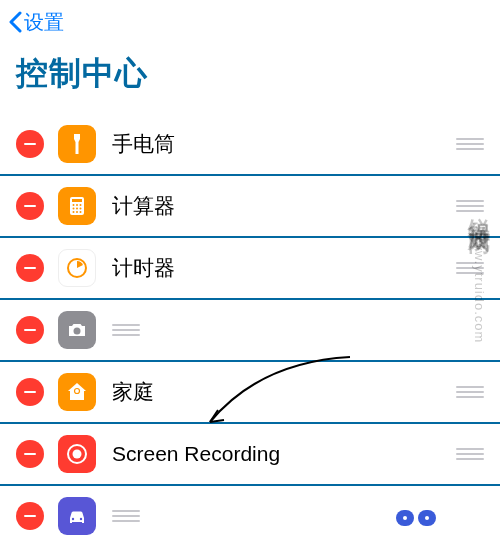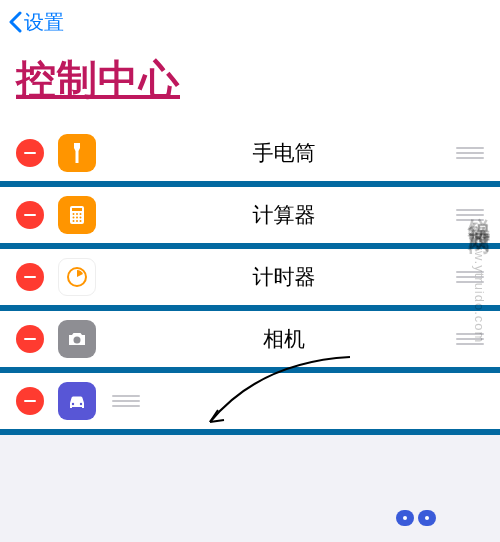--- a/index.html
+++ b/index.html
@@ -24,36 +24,34 @@
       color: #007aff;
       font-size: 20px;
       cursor: pointer;
     }
     .back-chevron { margin-right: 2px; }
     .title-area {
       background: #fff;
       padding: 8px 16px 18px 16px;
     }
     .large-title {
-      font-size: 40px;
+      font-size: 32px;
       font-weight: 700;
-      color: #be185d;
+      color: #0369a1;
       letter-spacing: 1px;
-      text-decoration: underline;
     }
     .list { background: #fff; }
     .row {
       height: 62px;
       display: flex;
       align-items: center;
       padding: 0 16px;
-      border-bottom: 6px solid #0369a1;
+      border-bottom: 2px solid #0369a1;
       position: relative;
       background: #fff;
-      text-align: center;
     }
     .remove-btn {
       width: 28px; height: 28px;
       border-radius: 50%;
       background: #ff3b30;
       display: flex;
       align-items: center;
       justify-content: center;
       margin-right: 14px;
       flex-shrink: 0;
@@ -201,29 +199,62 @@
   <div class="row">
     <div class="remove-btn">
         <span></span>
       </div>
     <div class="app-icon ic-gray">
       <svg class="inner" viewBox="0 0 24 24">
           <path d="M4 8h3l1.5-2h7L17 8h3v10H4V8z" fill="#fff"></path>
           <circle cx="12" cy="13" r="3.5" fill="#8e8e93"></circle>
         </svg>
     </div>
-    <span class="row-label">相机</span>
-    <div class="drag-handle">
-        <span></span>
-        <span></span>
-        <span></span>
-      </div>
-  </div>
-
-
+    <div class="drag-handle">
+        <span></span>
+        <span></span>
+        <span></span>
+      </div>
+  </div>
+
+  <div class="row">
+    <div class="remove-btn">
+        <span></span>
+      </div>
+    <div class="app-icon ic-orange">
+      <svg class="inner" viewBox="0 0 24 24">
+          <path d="M12 3l9 8h-2v9H5v-9H3l9-8z" fill="#fff"></path>
+          <circle cx="12" cy="11" r="2.5" fill="none" stroke="#ff9500" stroke-width="1.2"></circle>
+        </svg>
+    </div>
+    <span class="row-label">家庭</span>
+    <div class="drag-handle">
+        <span></span>
+        <span></span>
+        <span></span>
+      </div>
+  </div>
+
+  <div class="row">
+    <div class="remove-btn">
+        <span></span>
+      </div>
+    <div class="app-icon ic-red">
+      <svg class="inner" viewBox="0 0 24 24">
+          <circle cx="12" cy="12" r="9" fill="none" stroke="#fff" stroke-width="2"></circle>
+          <circle cx="12" cy="12" r="4.5" fill="#fff"></circle>
+        </svg>
+    </div>
+    <span class="row-label">Screen Recording</span>
+    <div class="drag-handle">
+        <span></span>
+        <span></span>
+        <span></span>
+      </div>
+  </div>
 
   <div class="row">
     <div class="remove-btn">
         <span></span>
       </div>
     <div class="app-icon ic-purple">
       <svg class="inner" viewBox="0 0 24 24">
           <path d="M5 14l1.5-5c.3-1 1-1.5 2-1.5h7c1 0 1.7.5 2 1.5L19 14v5h-2v-1H7v1H5v-5z" fill="#fff"></path>
           <circle cx="8" cy="15" r="1.2" fill="#5856d6"></circle>
           <circle cx="16" cy="15" r="1.2" fill="#5856d6"></circle>

